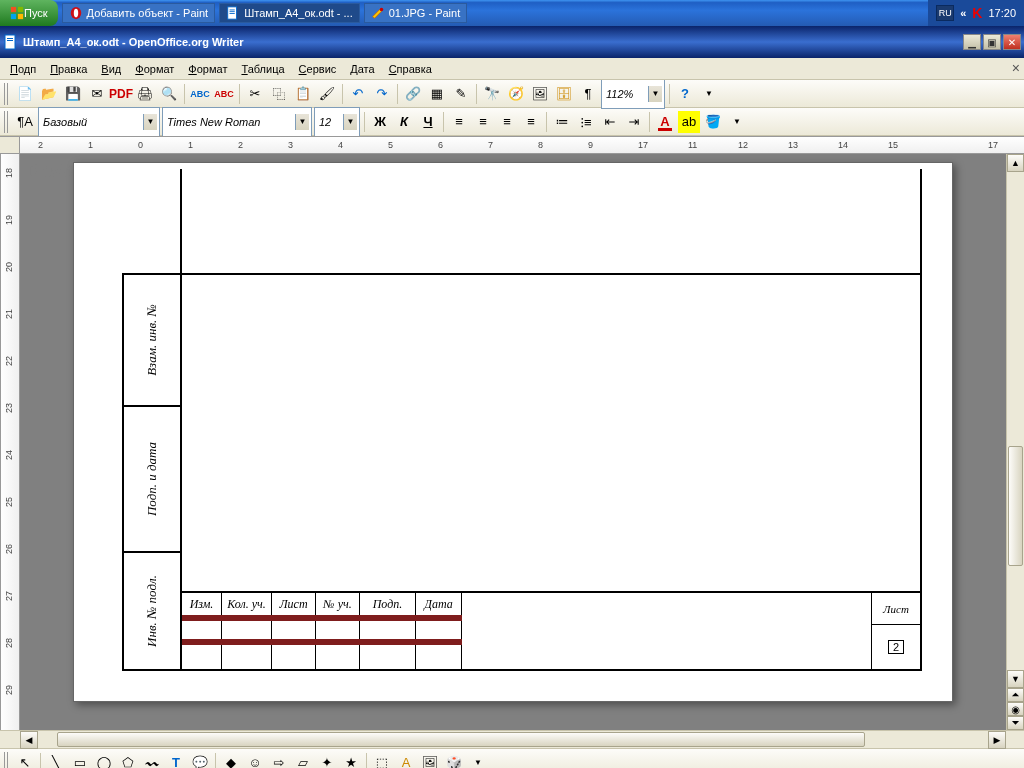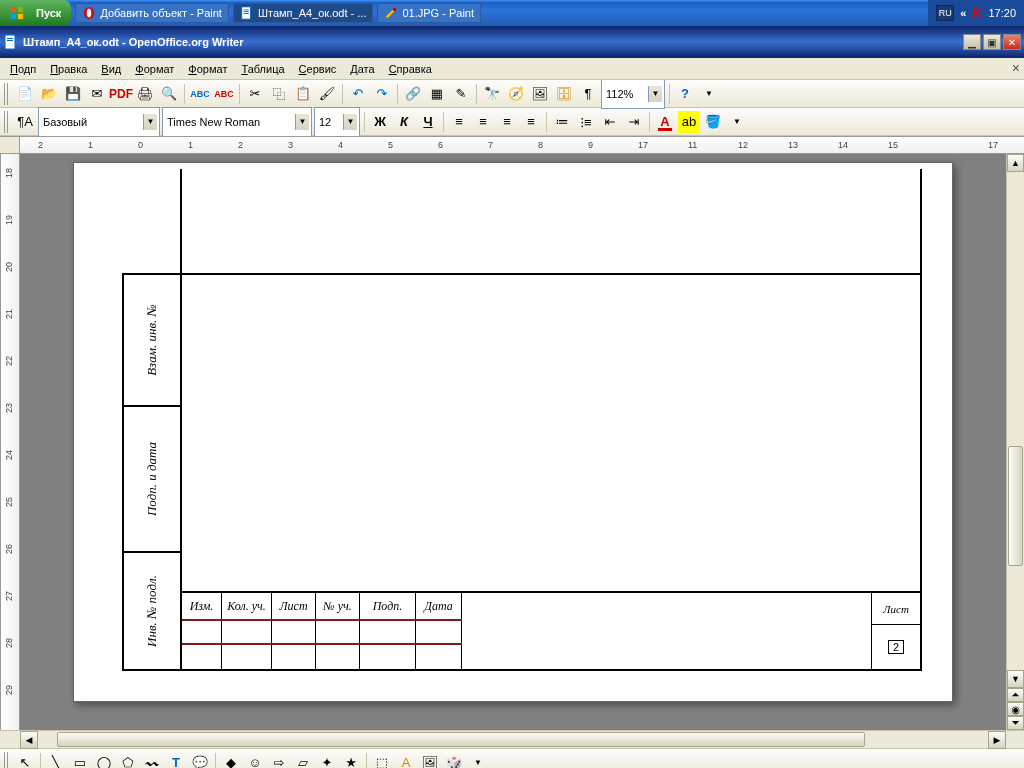--- a/index.html
+++ b/index.html
@@ -1,56 +1,56 @@
 <!DOCTYPE html>
 <html><head>
 <meta charset="utf-8">
 <style>
 * { box-sizing: border-box; margin: 0; padding: 0; }
 body { font-family: Tahoma, Arial, sans-serif; font-size: 11px; background: #ece9d8; overflow: hidden; width: 1024px; height: 768px; }
 .taskbar { background: linear-gradient(#3e94f1,#1f5fc4 10%,#2b73db 40%,#245bb3); height: 26px; display: flex; align-items: center; color: #fff; }
-.start-btn { background: linear-gradient(#5fb45f,#1f7a1f); padding: 3px 10px; border-radius: 0 8px 8px 0; font-weight: bold; display:flex; align-items:center; gap:12px; height:100%;}
+.start-btn { background: linear-gradient(#5fb45f,#1f7a1f); padding: 3px 10px; border-radius: 0 8px 8px 0; font-weight: normal; display:flex; align-items:center; gap:0; height:100%;}
 .task-item { background: #3872c4; border: 1px solid #2a5a9e; padding: 2px 6px; margin-left: 4px; height: 20px; display: flex; align-items: center; gap: 4px; max-width:170px; overflow:hidden; white-space:nowrap; font-size:11px;}
 .task-item.active { background: #1f4a8a; }
 .ticon { width:14px; height:14px; display:inline-block; }
 .tray { margin-left: auto; display:flex; align-items:center; gap:6px; padding:0 8px; background:#1a4a9a; height:100%; }
 .tray-box { background:#1a3a6f; border:1px solid #0a2a5f; width:18px; height:16px; display:flex; align-items:center; justify-content:center; font-size:9px;}
 .titlebar { background: linear-gradient(#0a246a,#3a6ecf 50%,#0a246a); height: 24px; display: flex; align-items: center; color:#fff; padding: 16px 3px; }
 .title-icon { width:16px; height:16px; margin-right:4px; }
 .win-btns { margin-left: auto; display:flex; gap:2px; }
 .win-btn { width:18px; height:16px; background:linear-gradient(#ece9d8,#c4c0a8); border:1px solid #888; display:flex; align-items:center; justify-content:center; font-size:10px; color:#333; font-family:Arial;}
 .win-btn.close { background:linear-gradient(#f08070,#c03020); color:#fff;}
 .menubar { background:#ece9d8; height:22px; display:flex; align-items:center; padding:0 4px; gap:2px; border-bottom:1px solid #c8c4ac; position:relative;}
 .menubar .menu-item { padding:2px 6px; cursor:default; }
 .menubar .menu-item:first-letter { text-decoration: underline; }
 .menu-close { position:absolute; right:4px; top:2px; font-size:14px; color:#555; cursor:default;}
 .toolbar { background:linear-gradient(#fdfcf9,#ece9d8); height:28px; display:flex; align-items:center; padding:0 4px; gap:2px; border-bottom:1px solid #c8c4ac;}
 .tbtn { width:22px; height:22px; border:1px solid transparent; display:flex; align-items:center; justify-content:center; font-size:13px;}
 .sep { width:1px; height:20px; background:#c8c4ac; margin:0 2px;}
 .grip { width:6px; height:22px; background:repeating-linear-gradient(90deg,#999,#999 1px,transparent 1px,transparent 3px); margin-right:2px;}
-.combo { height:30px; background:#fff; border:1px solid #7f9db9; display:flex; align-items:center; padding:0 2px 0 4px; font-size:11px;}
+.combo { height:30px; background:#fff; border:1px solid #7f9db9; display:flex; align-items:center; padding:0 2px 0 4px; font-size:11px;font-style:italic;}
 .combo-arrow { width:14px; height:16px; background:linear-gradient(#e8e4d8,#d8d4c0); border-left:1px solid #7f9db9; display:flex; align-items:center; justify-content:center; font-size:8px; margin-left:auto;}
 .ruler-h { background:#fff; height:18px; border-top:1px solid #999; border-bottom:1px solid #999; display:flex; position:relative; font-size:8px; color:#555;}
 .ruler-corner { width:20px; background:#ece9d8; border-right:1px solid #999;}
 .ruler-body { flex:1; position:relative; background:linear-gradient(#fff,#f0f0f0);}
 .workspace { display:flex; height: calc(768px - 26px - 24px - 22px - 28px - 28px - 18px - 28px - 18px); background:#808080;}
 .ruler-v { width:20px; background:linear-gradient(90deg,#fff,#f0f0f0); border-right:1px solid #999; border-left:1px solid #999; position:relative; font-size:8px; color:#555;}
 .doc-area { flex:1; overflow:auto; background:#808080; position:relative;}
 .page { background:#fff; margin:8px auto; box-shadow:3px 3px 8px rgba(0,0,0,.4); width:880px; height:540px; position:relative; border:1px solid #666;}
 .scrollbar-v { width:18px; background:#ece9d8; border-left:1px solid #c8c4ac; display:flex; flex-direction:column;}
 .scroll-btn { height:18px; background:linear-gradient(#fdfcf9,#d8d4c0); border:1px solid #a8a48c; display:flex; align-items:center; justify-content:center; font-size:9px;}
 .scroll-track-v { flex:1; background:#ece9d8; position:relative;}
 .scroll-thumb-v { position:absolute; left:1px; right:1px; background:linear-gradient(90deg,#fdfcf9,#d8d4c0); border:1px solid #a8a48c; border-radius:2px;}
 .scrollbar-h { height:18px; background:#ece9d8; display:flex; border-top:1px solid #c8c4ac;}
 .scroll-track-h { flex:1; position:relative;}
 .scroll-thumb-h { position:absolute; top:1px; bottom:1px; background:linear-gradient(#fdfcf9,#d8d4c0); border:1px solid #a8a48c; border-radius:2px;}
 .drawing-toolbar { background:linear-gradient(#fdfcf9,#ece9d8); height:28px; display:flex; align-items:center; padding:0 4px; gap:2px; border-top:1px solid #c8c4ac;}
 .side-cell { border-top:2px solid #000; height:84px; display:flex; align-items:center; justify-content:center; }
 .vtext { transform:rotate(-90deg); font-style:italic; font-family:'Times New Roman',serif; font-size:13px; white-space:nowrap;}
-.stamp-row { display:flex; height:26px; border-bottom:2px solid #7f1d1d;}
+.stamp-row { display:flex; height:26px; border-bottom:6px solid #7f1d1d;}
 .stamp-row:last-child { border-bottom:none;}
 .scell { border-right:1px solid #000; display:flex; align-items:center; justify-content:center; font-style:italic; font-family:'Times New Roman',serif; font-size:12px;}
 .pagenum { border:1px solid #000; padding:0 4px; font-style:normal; font-size:11px;}
 .rnum { position:absolute; font-size:9px; color:#444;}
 .watermark { position:absolute; top:6px; left:6px; color:rgba(128,128,128,.45); font-size:20px; font-weight:bold; letter-spacing:2px; pointer-events:none; font-family:Arial;}
 </style>
 </head>
 <body>
 
 <div class="taskbar">

